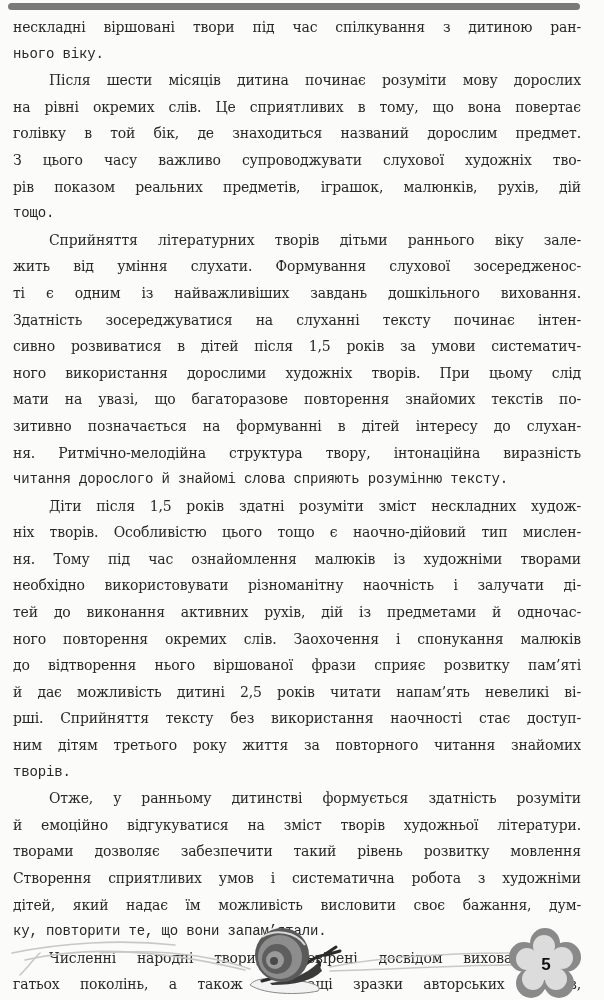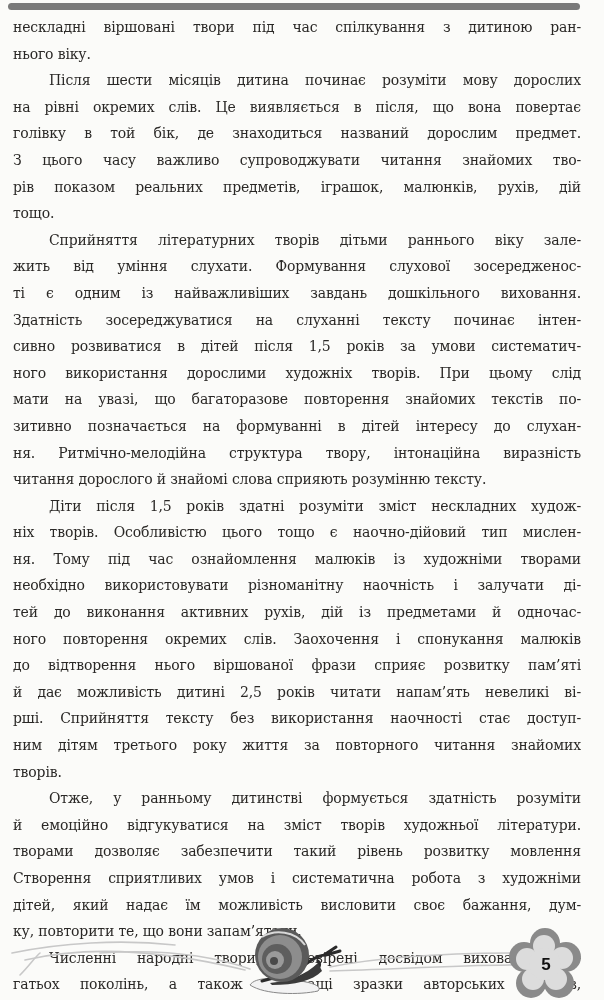--- a/index.html
+++ b/index.html
@@ -15,21 +15,21 @@
   }
   .content {
     position: absolute; left: 13px; top: 14px; width: 568px;
   }
   .line {
     height: 26.6px; line-height: 26.6px;
     font-size: 14px; white-space: nowrap;
     text-align: justify; text-align-last: justify;
     letter-spacing: -0.15px;
   }
-  .line.last { text-align-last: left; }
+  .line.last { text-align-last: left; font-family: Liberation Mono, monospace; }
   .line.indent { padding-left: 36px; }
   .footer {
     position: absolute; left: 0; top: 925px; width: 604px; height: 75px;
   }
   .page-number {
     position: absolute; left: 536px; top: 30px; width: 20px;
     font-family: "Liberation Sans", sans-serif; font-weight: bold;
     font-size: 17px; color: #111; text-align: center;
   }
 </style>
@@ -38,23 +38,23 @@
 
 <div class="top-bar"></div>
 
 <div class="content" id="content">
     <div>
       <div class="line">нескладні віршовані твори під час спілкування з дитиною ран-</div>
       <div class="line last">нього віку.</div>
     </div>
     <div>
       <div class="line indent">Після шести місяців дитина починає розуміти мову дорослих</div>
-      <div class="line">на рівні окремих слів. Це виявляється в після, що вона повертає</div>
+      <div class="line">на рівні окремих слів. Це сприятливих в тому, що вона повертає</div>
       <div class="line">голівку в той бік, де знаходиться названий дорослим предмет.</div>
-      <div class="line">З цього часу важливо супроводжувати читання знайомих тво-</div>
+      <div class="line">З цього часу важливо супроводжувати слухової художніх тво-</div>
       <div class="line">рів показом реальних предметів, іграшок, малюнків, рухів, дій</div>
       <div class="line last">тощо.</div>
     </div>
     <div>
       <div class="line indent">Сприйняття літературних творів дітьми раннього віку зале-</div>
       <div class="line">жить від уміння слухати. Формування слухової зосередженос-</div>
       <div class="line">ті є одним із найважливіших завдань дошкільного виховання.</div>
       <div class="line">Здатність зосереджуватися на слуханні тексту починає інтен-</div>
       <div class="line">сивно розвиватися в дітей після 1,5 років за умови систематич-</div>
       <div class="line">ного використання дорослими художніх творів. При цьому слід</div>

